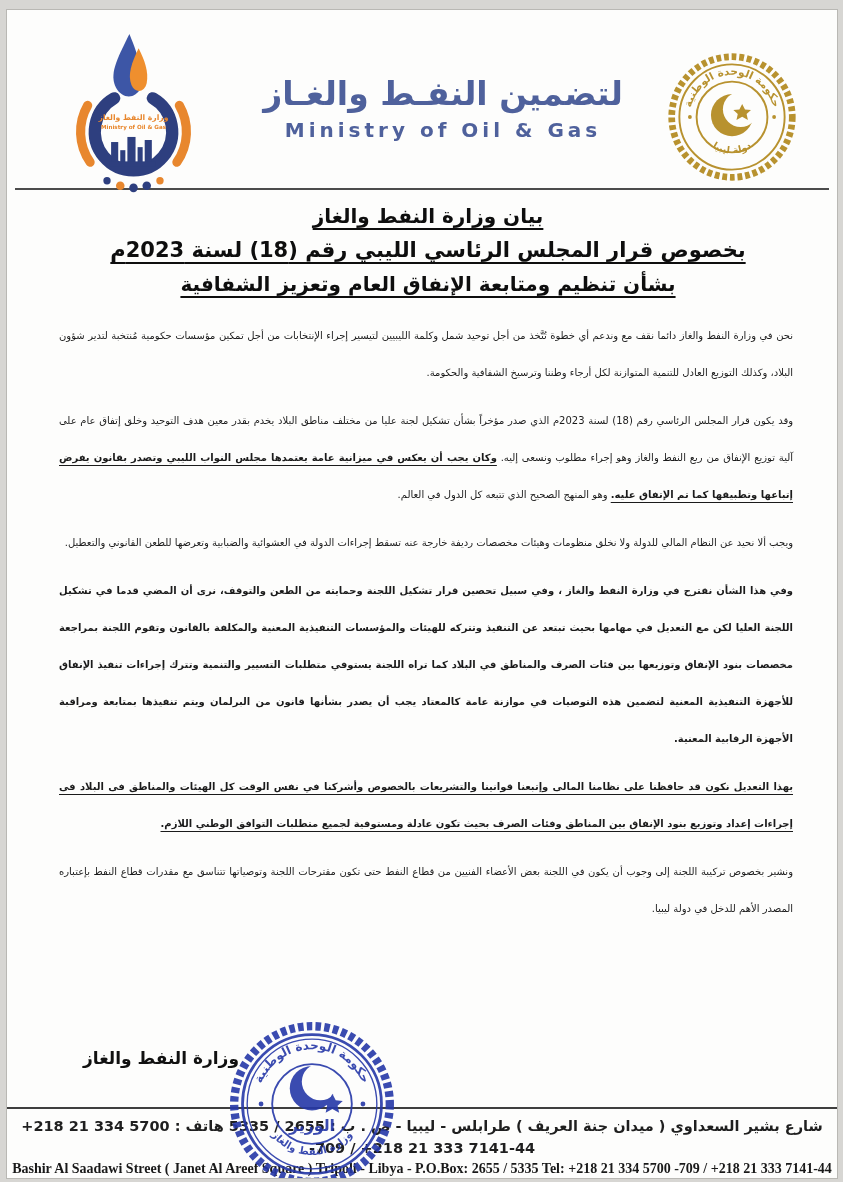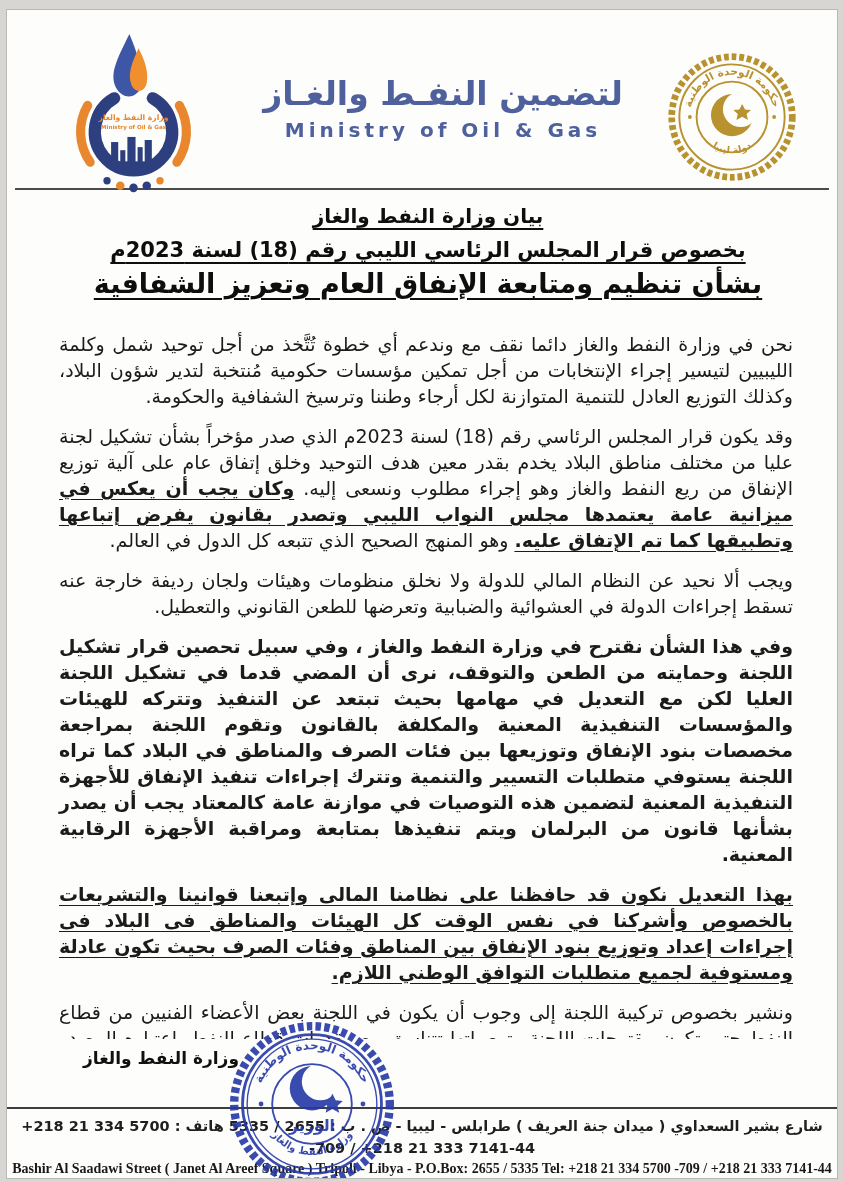--- a/index.html
+++ b/index.html
@@ -29,27 +29,27 @@
   .ministry-ar{font-size:33px;font-weight:bold;letter-spacing:1px;line-height:40px;}
   .ministry-en{font-size:20px;font-weight:600;letter-spacing:4px;margin-top:4px;}
   .seal-wrap{width:136px;flex:0 0 auto;padding-top:22px;}
   .rule-top{border:none;border-top:2px solid #4c4c4c;margin:0 8px;}
   
   .title-block{text-align:center;margin-top:9px;color:#0e0e0e;direction:rtl;padding-left:12px;}
   .title-line{font-weight:bold;text-decoration:underline;text-underline-offset:5px;
     text-decoration-thickness:1.5px;line-height:34px;}
   .t1{font-size:20px;}
   .t2{font-size:21px;}
-  .t3{font-size:27px;}
+  .t3{font-size:20px;}
   
   .body-text{
     direction:rtl;text-align:justify;padding:16px 44px 0 52px;
     color:var(--text);height:738px;overflow:hidden;
   }
-  .para{margin:14px 0 11px 0;font-size:19px;line-height:26px;}
+  .para{margin:0 0 11px 0;font-size:10px;line-height:37px;}
   .seg-normal{font-weight:normal;}
   .seg-bold{font-weight:bold;}
   .seg-bold-underline{font-weight:bold;text-decoration:underline;text-underline-offset:4px;}
   
   .signature{
     position:absolute;left:64px;top:1034px;width:180px;text-align:center;
     direction:rtl;font-weight:bold;font-size:17px;line-height:29px;color:#111;
   }
   
   .stamp{position:absolute;left:217px;top:1006px;width:176px;height:176px;opacity:.9;z-index:5;}
@@ -136,21 +136,21 @@
 
   <div class="title-block">
     <div class="title-line t1">بيان وزارة النفط والغاز</div>
     <div class="title-line t2">بخصوص قرار المجلس الرئاسي الليبي رقم (18) لسنة 2023م</div>
     <div class="title-line t3">بشأن تنظيم ومتابعة الإنفاق العام وتعزيز الشفافية</div>
   </div>
 
   <div class="body-text">
       <p class="para"><span class="seg-normal">نحن في وزارة النفط والغاز دائما نقف مع وندعم أي خطوة تُتَّخذ من أجل توحيد شمل وكلمة الليبيين لتيسير إجراء الإنتخابات من أجل تمكين مؤسسات حكومية مُنتخبة لتدير شؤون البلاد، وكذلك التوزيع العادل للتنمية المتوازنة لكل أرجاء وطننا وترسيخ الشفافية والحكومة.</span></p>
       <p class="para"><span class="seg-normal">وقد يكون قرار المجلس الرئاسي رقم (18) لسنة 2023م الذي صدر مؤخراً بشأن تشكيل لجنة عليا من مختلف مناطق البلاد يخدم بقدر معين هدف التوحيد وخلق إتفاق عام على آلية توزيع الإنفاق من ريع النفط والغاز وهو إجراء مطلوب ونسعى إليه. </span><span class="seg-bold-underline">وكان يجب أن يعكس في ميزانية عامة يعتمدها مجلس النواب الليبي وتصدر بقانون يفرض إتباعها وتطبيقها كما تم الإتفاق عليه.</span><span class="seg-normal"> وهو المنهج الصحيح الذي تتبعه كل الدول في العالم.</span></p>
-      <p class="para"><span class="seg-normal">ويجب ألا نحيد عن النظام المالي للدولة ولا نخلق منظومات وهيئات ولجان رديفة خارجة عنه تسقط إجراءات الدولة في العشوائية والضبابية وتعرضها للطعن القانوني والتعطيل.</span></p>
+      <p class="para"><span class="seg-normal">ويجب ألا نحيد عن النظام المالي للدولة ولا نخلق منظومات وهيئات مخصصات رديفة خارجة عنه تسقط إجراءات الدولة في العشوائية والضبابية وتعرضها للطعن القانوني والتعطيل.</span></p>
       <p class="para"><span class="seg-bold">وفي هذا الشأن نقترح في وزارة النفط والغاز ، وفي سبيل تحصين قرار تشكيل اللجنة وحمايته من الطعن والتوقف، نرى أن المضي قدما في تشكيل اللجنة العليا لكن مع التعديل في مهامها بحيث تبتعد عن التنفيذ وتتركه للهيئات والمؤسسات التنفيذية المعنية والمكلفة بالقانون وتقوم اللجنة بمراجعة مخصصات بنود الإنفاق وتوزيعها بين فئات الصرف والمناطق في البلاد كما تراه اللجنة يستوفي متطلبات التسيير والتنمية وتترك إجراءات تنفيذ الإنفاق للأجهزة التنفيذية المعنية لتضمين هذه التوصيات في موازنة عامة كالمعتاد يجب أن يصدر بشأنها قانون من البرلمان ويتم تنفيذها بمتابعة ومراقبة الأجهزة الرقابية المعنية.</span></p>
       <p class="para"><span class="seg-bold-underline">بهذا التعديل نكون قد حافظنا على نظامنا المالى وإتبعنا قوانينا والتشريعات بالخصوص وأشركنا في نفس الوقت كل الهيئات والمناطق فى البلاد فى إجراءات إعداد وتوزيع بنود الإنفاق بين المناطق وفئات الصرف بحيث تكون عادلة ومستوفية لجميع متطلبات التوافق الوطني اللازم.</span></p>
       <p class="para"><span class="seg-normal">ونشير بخصوص تركيبة اللجنة إلى وجوب أن يكون في اللجنة بعض الأعضاء الفنيين من قطاع النفط حتى تكون مقترحات اللجنة وتوصياتها تتناسق مع مقدرات قطاع النفط بإعتباره المصدر الأهم للدخل في دولة ليبيا.</span></p>
     </div>
 
   <div class="signature">
     <div>وزارة النفط والغاز</div>
   </div>
 
   <svg class="stamp" viewBox="0 0 190 190">

